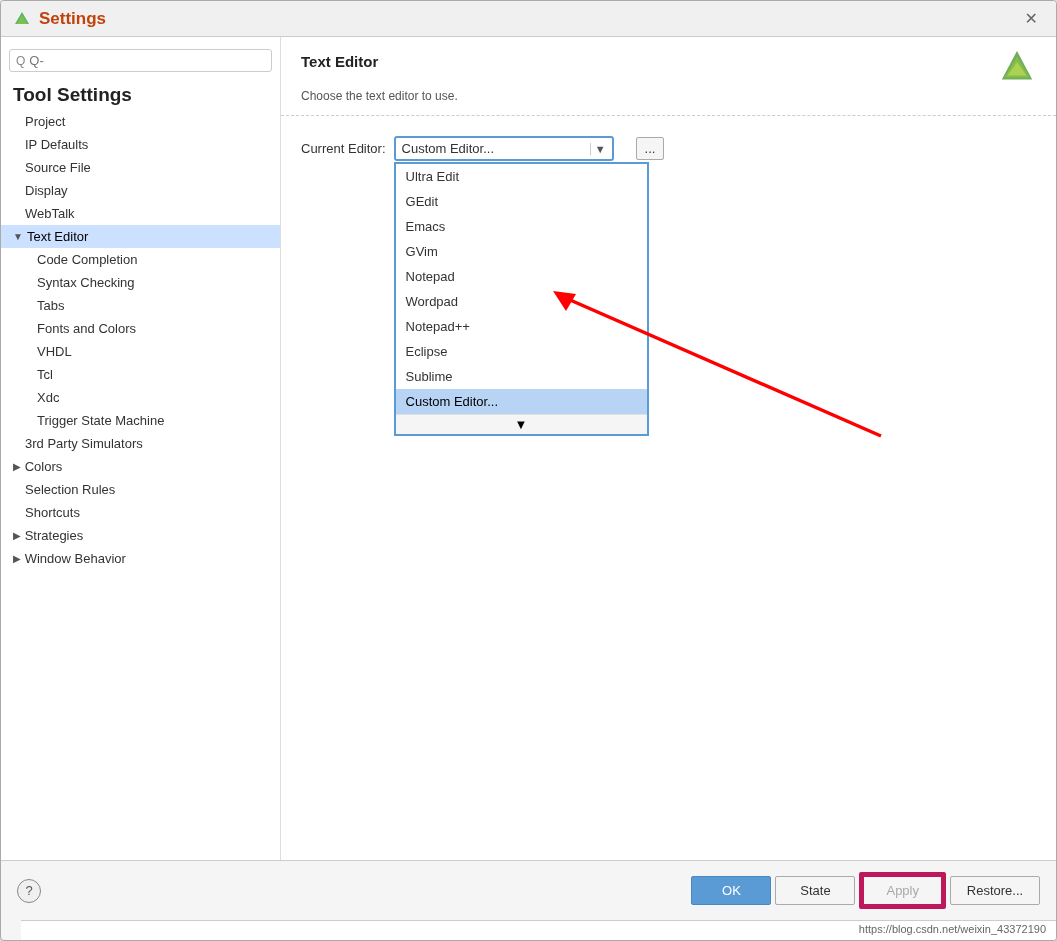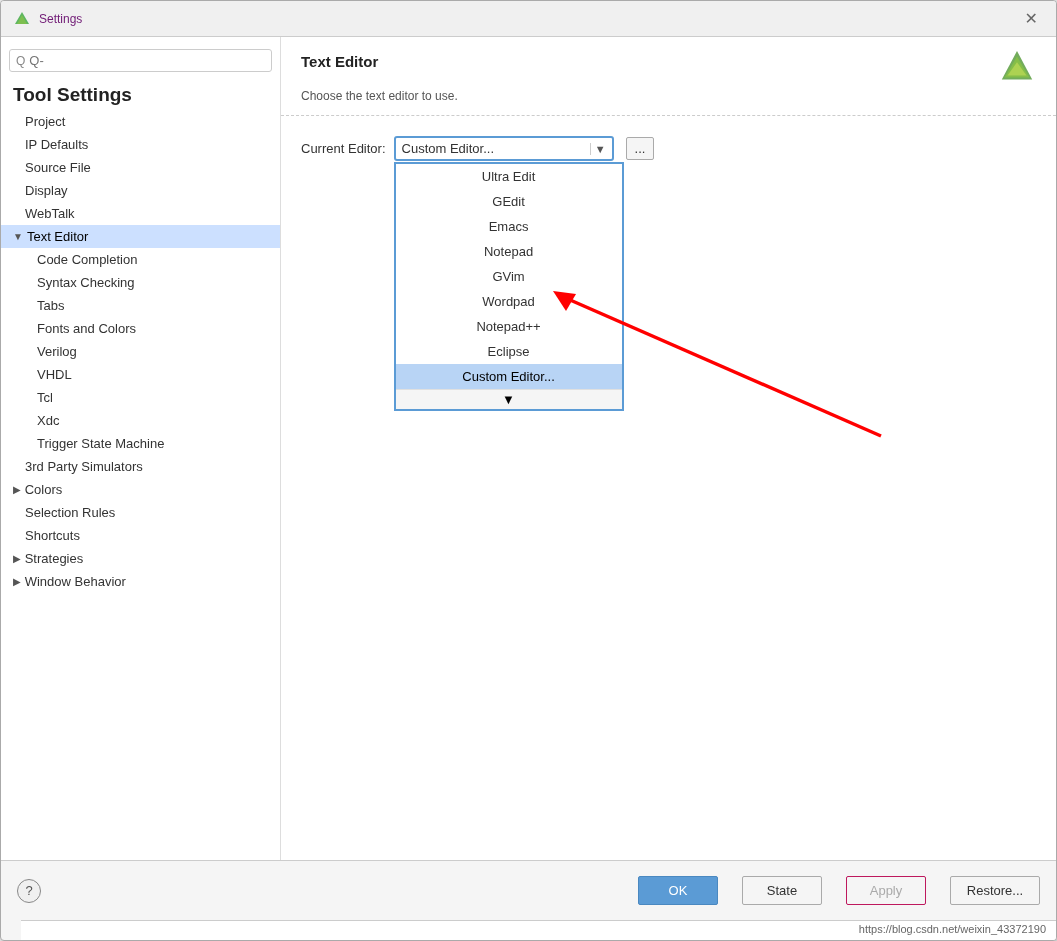--- a/index.html
+++ b/index.html
@@ -35,23 +35,23 @@
     .title-bar-left {
       display: flex;
       align-items: center;
       gap: 8px;
     }
     .title-bar-icon {
       width: 18px;
       height: 18px;
     }
     .title-bar-title {
-      font-size: 12px;
-      font-weight: normal;
-      color: #701a75;
+      font-size: 17px;
+      font-weight: bold;
+      color: #c2410c;
     }
     .title-bar-close {
       font-size: 16px;
       color: #666;
       cursor: pointer;
       background: none;
       border: none;
       padding: 2px 6px;
     }
 
@@ -170,21 +170,21 @@
     }
     .field-label {
       font-size: 13px;
       color: #333;
       white-space: nowrap;
     }
     .dropdown-container {
       position: relative;
       display: flex;
       align-items: center;
-      gap: 12px;
+      gap: 22px;
     }
     .dropdown-select {
       display: flex;
       align-items: center;
       border: 2px solid #5b9bd5;
       border-radius: 3px;
       background: #fff;
       padding: 3px 6px;
       cursor: pointer;
       width: 220px;
@@ -208,26 +208,25 @@
       cursor: pointer;
       border-radius: 2px;
       font-size: 13px;
       color: #333;
     }
     
     .dropdown-list {
       position: absolute;
       top: 26px;
       left: 0;
-      width: 230px;
+      width: 255px;
       background: #fff;
       border: 2px solid #5b9bd5;
       z-index: 100;
       overflow: hidden;
-      text-align: center;
     }
     .dropdown-list-inner {
       max-height: 310px;
       overflow-y: scroll;
     }
     .dropdown-option {
       padding: 5px 10px;
       cursor: pointer;
       font-size: 13px;
       color: #333;
@@ -268,21 +267,21 @@
       background: #f0f0f0;
       cursor: pointer;
       display: flex;
       align-items: center;
       justify-content: center;
       font-size: 13px;
       color: #555;
     }
     .footer-right {
       display: flex;
-      gap: 24px;
+      gap: 4px;
       align-items: center;
     }
     .btn-ok {
       background: #5b9bd5;
       color: #fff;
       border: 1px solid #4a88c0;
       padding: 6px 28px;
       cursor: pointer;
       font-size: 13px;
       border-radius: 2px;
@@ -294,21 +293,21 @@
       border: 1px solid #aaa;
       padding: 6px 16px;
       cursor: pointer;
       font-size: 13px;
       border-radius: 2px;
       min-width: 80px;
     }
     .btn-apply {
       background: #f5f5f5;
       color: #aaa;
-      border: 1px solid #be185d;
+      border: 5px solid #be185d;
       padding: 6px 22px;
       cursor: pointer;
       font-size: 13px;
       border-radius: 2px;
       min-width: 80px;
     }
     .btn-restore {
       background: #f5f5f5;
       color: #333;
       border: 1px solid #aaa;
@@ -387,21 +386,20 @@
 
       <div class="sidebar-item-expandable expanded">
         <span class="expand-arrow">▼</span>
         <span>Text Editor</span>
       </div>
 
       <div class="sidebar-sub-item">Code Completion</div>
       <div class="sidebar-sub-item">Syntax Checking</div>
       <div class="sidebar-sub-item">Tabs</div>
       <div class="sidebar-sub-item">Fonts and Colors</div>
-      <div class="sidebar-sub-item">Verilog</div>
       <div class="sidebar-sub-item">VHDL</div>
       <div class="sidebar-sub-item">Tcl</div>
       <div class="sidebar-sub-item">Xdc</div>
       <div class="sidebar-sub-item">Trigger State Machine</div>
 
       <div class="sidebar-item">3rd Party Simulators</div>
 
       <div class="sidebar-item-expandable">
         <span class="expand-arrow">▶</span>
         <span>Colors</span>
@@ -443,25 +441,26 @@
             <div class="dropdown-select">
               <span class="dropdown-select-text">Custom Editor...</span>
               <span class="dropdown-arrow">▼</span>
             </div>
 
             <div class="dropdown-list">
               <div class="dropdown-list-inner">
                 <div class="dropdown-option">Ultra Edit</div>
                 <div class="dropdown-option">GEdit</div>
                 <div class="dropdown-option">Emacs</div>
+                <div class="dropdown-option">GVim</div>
                 <div class="dropdown-option">Notepad</div>
-                <div class="dropdown-option">GVim</div>
                 <div class="dropdown-option">Wordpad</div>
                 <div class="dropdown-option">Notepad++</div>
                 <div class="dropdown-option">Eclipse</div>
+                <div class="dropdown-option">Sublime</div>
                 <div class="dropdown-option selected">Custom Editor...</div>
               </div>
               <div class="dropdown-bottom-arrow">▼</div>
             </div>
 
             <button class="dots-button">...</button>
           </div>
         </div>
 
         <svg style="position:absolute; top:120px; left:200px; width:450px; height:220px; pointer-events:none; z-index:200;" viewBox="0 0 450 220">

